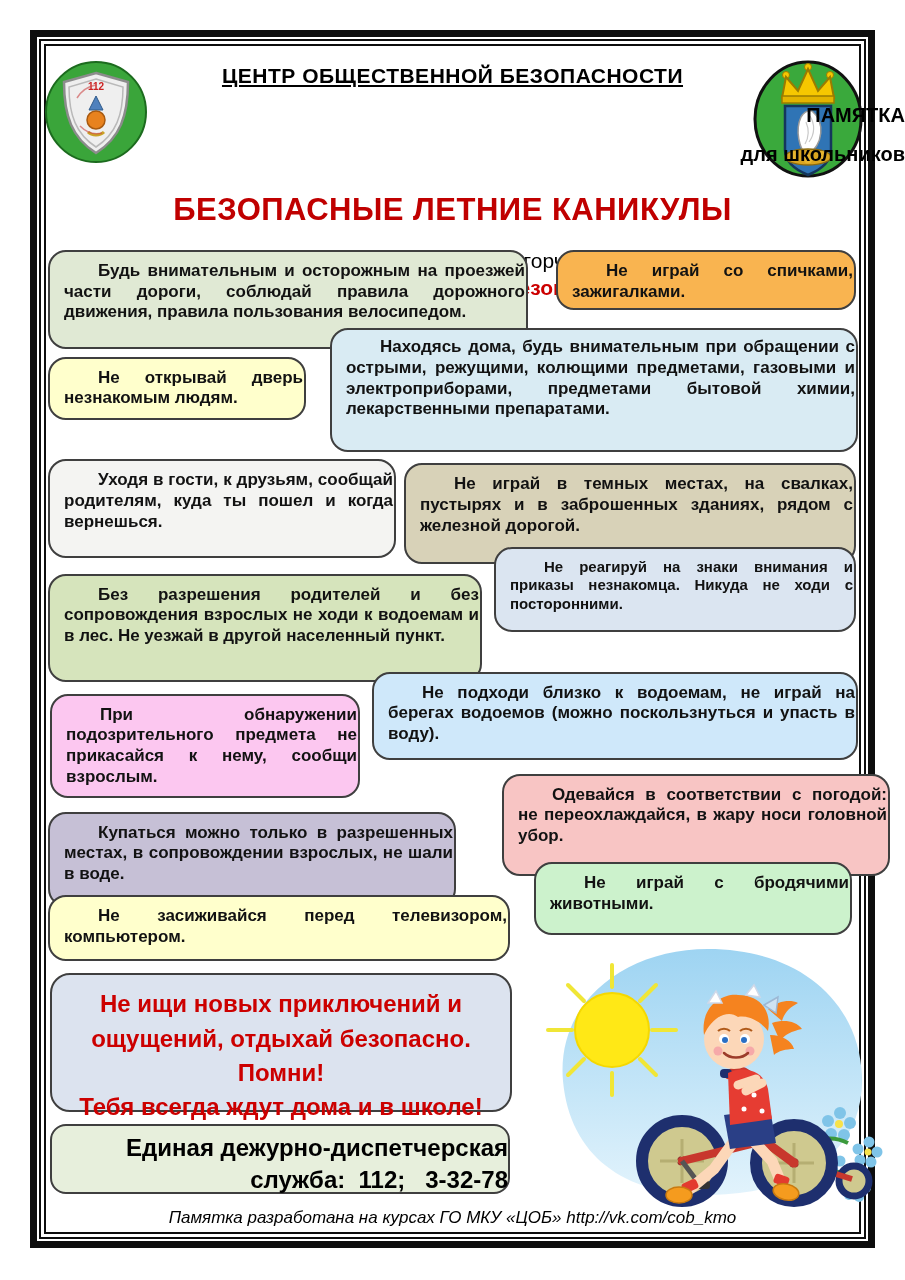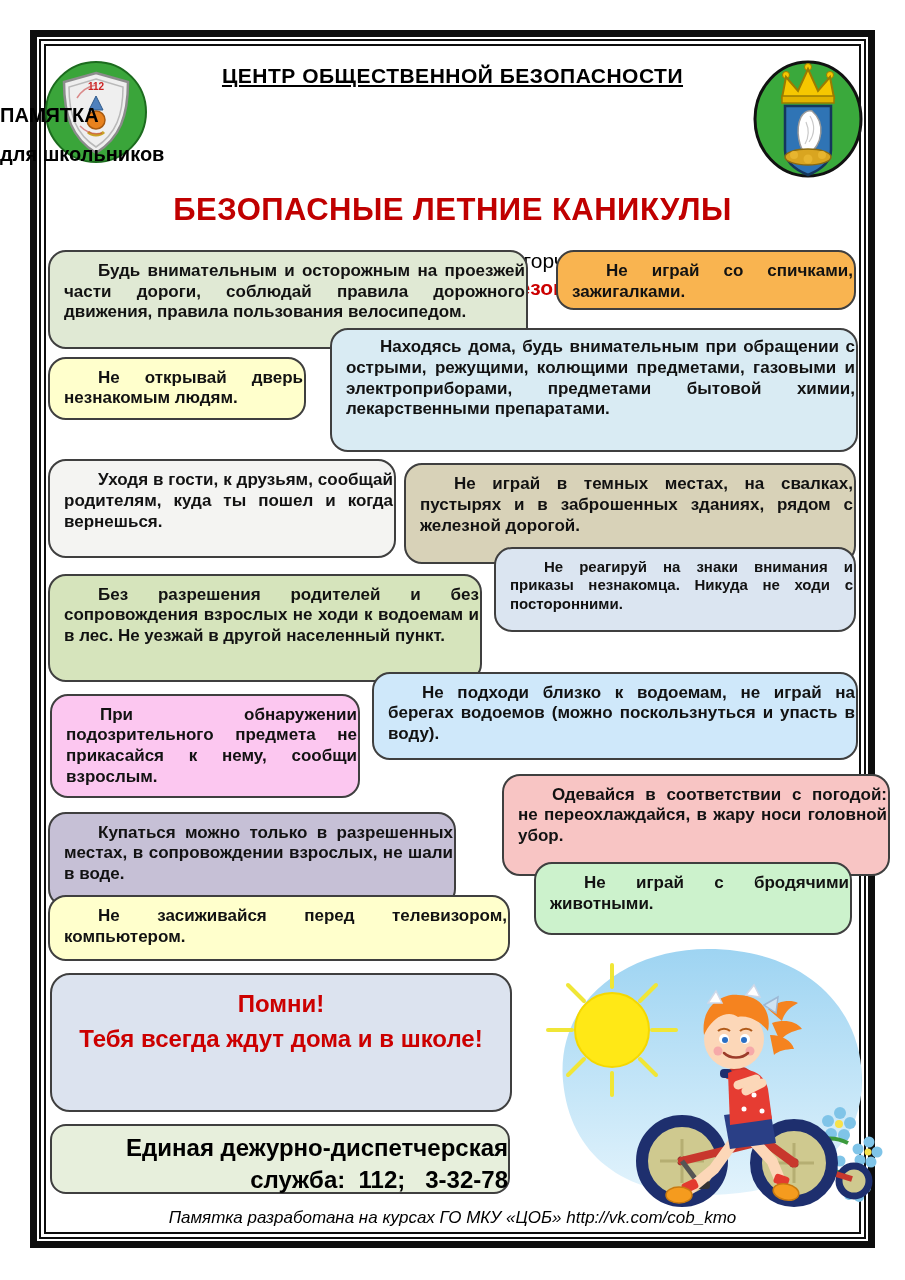--- a/index.html
+++ b/index.html
@@ -10,21 +10,21 @@
   .frame { position:absolute; left:30px; top:30px; width:845px; height:1218px;
     border:7px solid #0d0d0d; background:#fff; }
   .frame::before { content:""; position:absolute; inset:2px; border:2px solid #0d0d0d; pointer-events:none; }
   .frame::after  { content:""; position:absolute; inset:7px; border:2px solid #0d0d0d; pointer-events:none; }
 
   .abs { position:absolute; }
 
   .org-title { left:0; right:0; top:64px; text-align:center;
     font-size:21px; font-weight:bold; letter-spacing:.5px; color:#000; }
   .org-title span { text-decoration:underline; }
-  .subtitle { left:0; right:0; text-align:left; font-size:20px; font-weight:bold; color:#000; }
+  .subtitle { left:0; right:0; text-align:right; font-size:20px; font-weight:bold; color:#000; }
   .sub1 { top:104px; }
   .sub2 { top:143px; }
   .main-title { left:0; right:0; top:192px; text-align:center;
     font-size:31px; font-weight:bold; letter-spacing:.5px; }
 
   .intro { left:62px; width:786px; top:248px; font-size:21px; color:#000;
     text-align:justify; text-indent:40px; line-height:1.28; }
   .intro b { font-weight:bold; }
 
   .rule { border:2px solid #3f3f3f; border-radius:18px; color:#121212;
@@ -116,20 +116,21 @@
 <div class="abs rule rb6" style="background-color: rgb(214, 228, 188); top: 573.654px; height: 108.519px; font-size: 17px; line-height: 1.22;">Без разрешения родителей и без сопровождения взрослых не ходи к водоемам и в лес. Не уезжай в другой населенный пункт.</div>
 <div class="abs rule rb7" style="background-color: rgb(219, 229, 241); top: 547px; height: 84.7212px; font-size: 15px; line-height: 1.22;">Не реагируй на знаки внимания и приказы незнакомца. Никуда не ходи с посторонними.</div>
 <div class="abs rule rb8" style="background-color: rgb(207, 232, 250); top: 671.702px; height: 88.5288px; font-size: 17px; line-height: 1.22;">Не подходи близко к водоемам, не играй на берегах водоемов (можно поскользнуться и упасть в воду).</div>
 <div class="abs rule rb9" style="background-color: rgb(252, 199, 240); top: 693.596px; height: 104.712px; font-size: 17px; line-height: 1.22;">При обнаружении подозрительного предмета не прикасайся к нему, сообщи взрослым.</div>
 <div class="abs rule rb10" style="background-color: rgb(248, 197, 196); top: 773.558px; height: 102px; font-size: 17px; line-height: 1.22; margin-left: 38px;">Одевайся в соответствии с погодой: не переохлаждайся, в жару носи головной убор.</div>
 <div class="abs rule rb11" style="background-color: rgb(198, 192, 214); top: 811.635px; height: 95.1923px; font-size: 17px; line-height: 1.22;">Купаться можно только в разрешенных местах, в сопровождении взрослых, не шали в воде.</div>
 <div class="abs rule rb12" style="background-color: rgb(204, 242, 204); top: 862.087px; height: 73.2981px; font-size: 17px; line-height: 1.22;">Не играй с бродячими животными.</div>
 <div class="abs rule rb13" style="background-color: rgb(255, 255, 204); top: 895.404px; height: 65.6827px; font-size: 17px; line-height: 1.22;">Не засиживайся перед телевизором, компьютером.</div>
 
 <div class="abs final-box" style="background-color: rgb(220, 227, 239); top: 973.462px; height: 138.981px;">
+  <div style="color: rgb(204, 0, 0);">Не ищи новых приключений и ощущений, отдыхай безопасно.</div>
   <div style="color: rgb(204, 0, 0);">Помни!</div>
   <div style="color: rgb(204, 0, 0);">Тебя всегда ждут дома и в школе!</div>
 </div>
 
 <div class="illustration" style="top: 943px; height: 262.731px;">
   <svg width="352" height="276" viewBox="0 0 352 276">
     <defs>
       <linearGradient id="sky" x1="0" y1="0" x2="0" y2="1">
         <stop offset="0" stop-color="#9ed4f2"></stop>
           <stop offset="1" stop-color="#e2f3fc"></stop>

